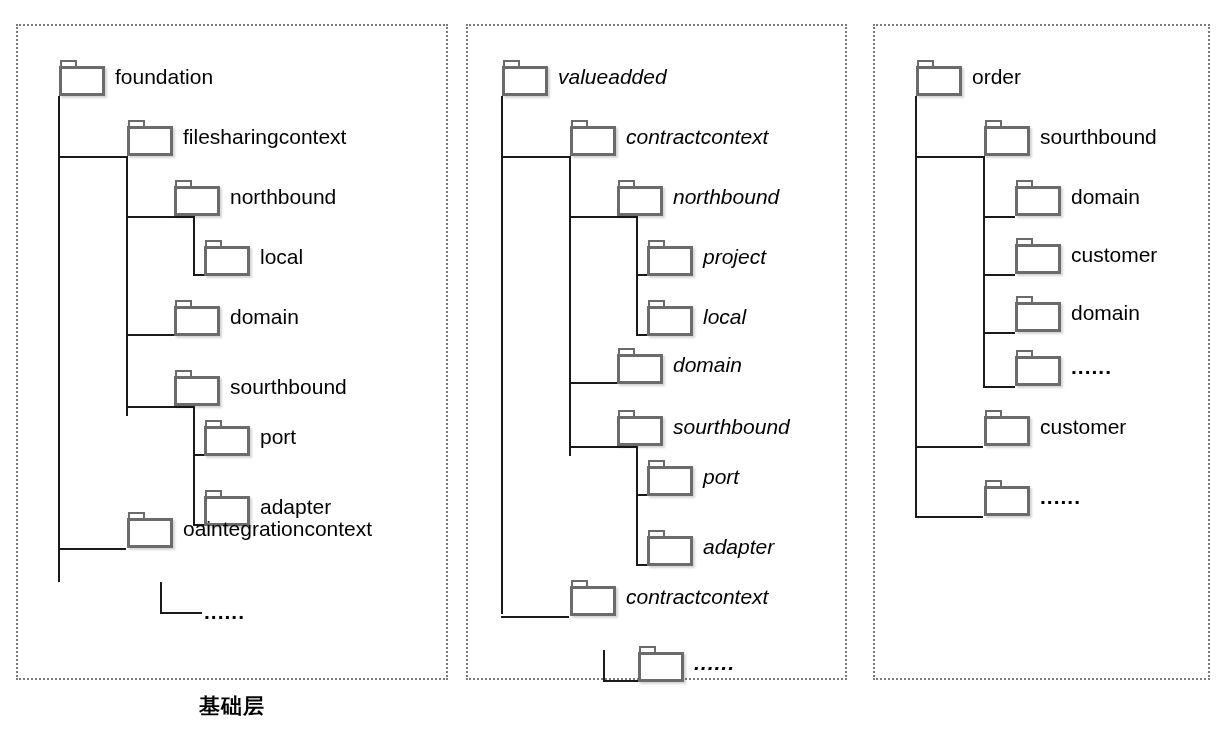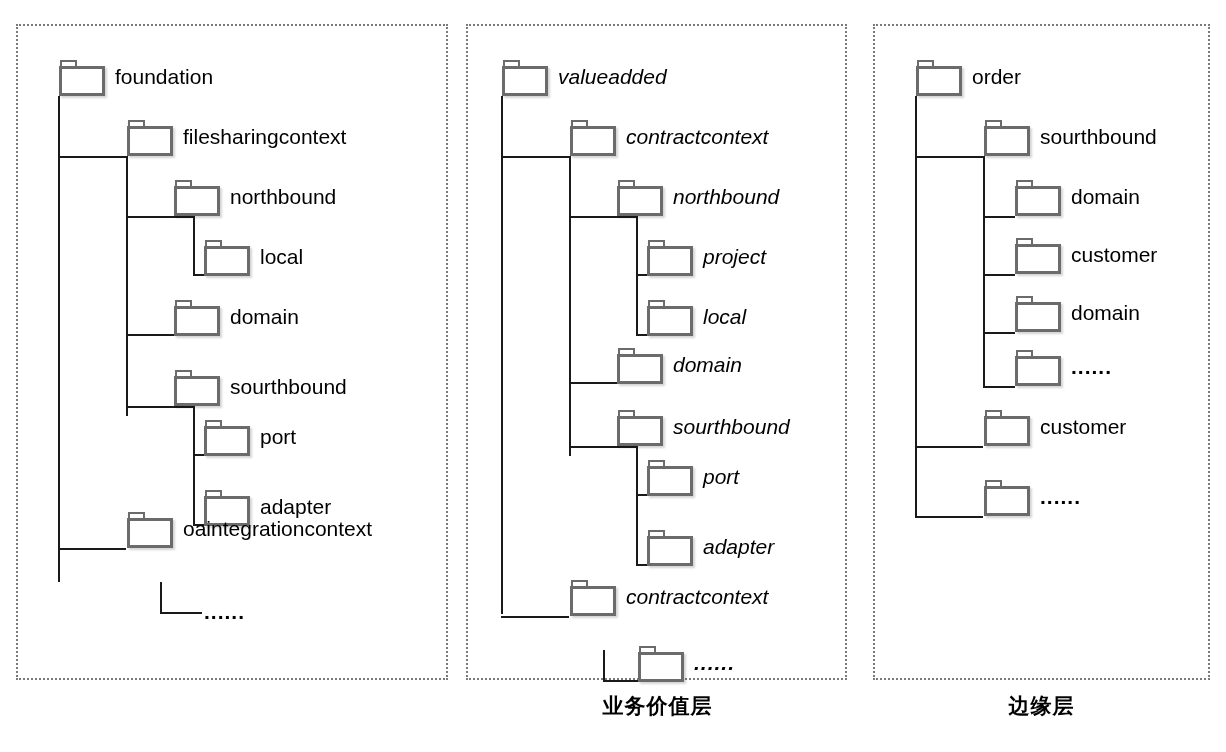--- a/index.html
+++ b/index.html
@@ -181,20 +181,21 @@
         <div class="folder">
             <div class="tab"></div>
             <div class="body"></div>
           </div>
         <div class="label">oaintegrationcontext</div>
       </div>
 
       <div class="dotsonly" style="left:186px;top:574px;">......</div>
     </div>
   </div>
+  <div class="caption" style="left:16px;top:692px;width:432px;">基础层</div>
 
   <div class="panel" style="left:466px;top:24px;width:381px;height:656px;font-style:italic;">
     <div class="panel-body">
 
       <div class="vline" style="left:33px;top:70px;height:518px;"></div>
       <div class="vline" style="left:101px;top:130px;height:300px;"></div>
       <div class="vline" style="left:168px;top:190px;height:120px;"></div>
       <div class="vline" style="left:168px;top:420px;height:120px;"></div>
       <div class="vline" style="left:135px;top:624px;height:32px;"></div>
 
@@ -291,21 +292,20 @@
 
       <div class="node" style="left:170px;top:620px;">
         <div class="folder">
             <div class="tab"></div>
             <div class="body"></div>
           </div>
         <div class="label dots">......</div>
       </div>
     </div>
   </div>
-  <div class="caption" style="left:467px;top:692px;width:381px;">业务价值层</div>
 
   <div class="panel" style="left:873px;top:24px;width:337px;height:656px;">
     <div class="panel-body">
 
       <div class="vline" style="left:40px;top:70px;height:420px;"></div>
       <div class="vline" style="left:108px;top:130px;height:230px;"></div>
 
       <div class="hline" style="left:40px;top:130px;width:68px;"></div>
       <div class="hline" style="left:108px;top:190px;width:32px;"></div>
       <div class="hline" style="left:108px;top:248px;width:32px;"></div>
@@ -372,15 +372,14 @@
 
       <div class="node" style="left:109px;top:454px;">
         <div class="folder">
             <div class="tab"></div>
             <div class="body"></div>
           </div>
         <div class="label dots">......</div>
       </div>
     </div>
   </div>
-  <div class="caption" style="left:873px;top:692px;width:337px;">边缘层</div>
 
 </div>
 
 </body></html>

